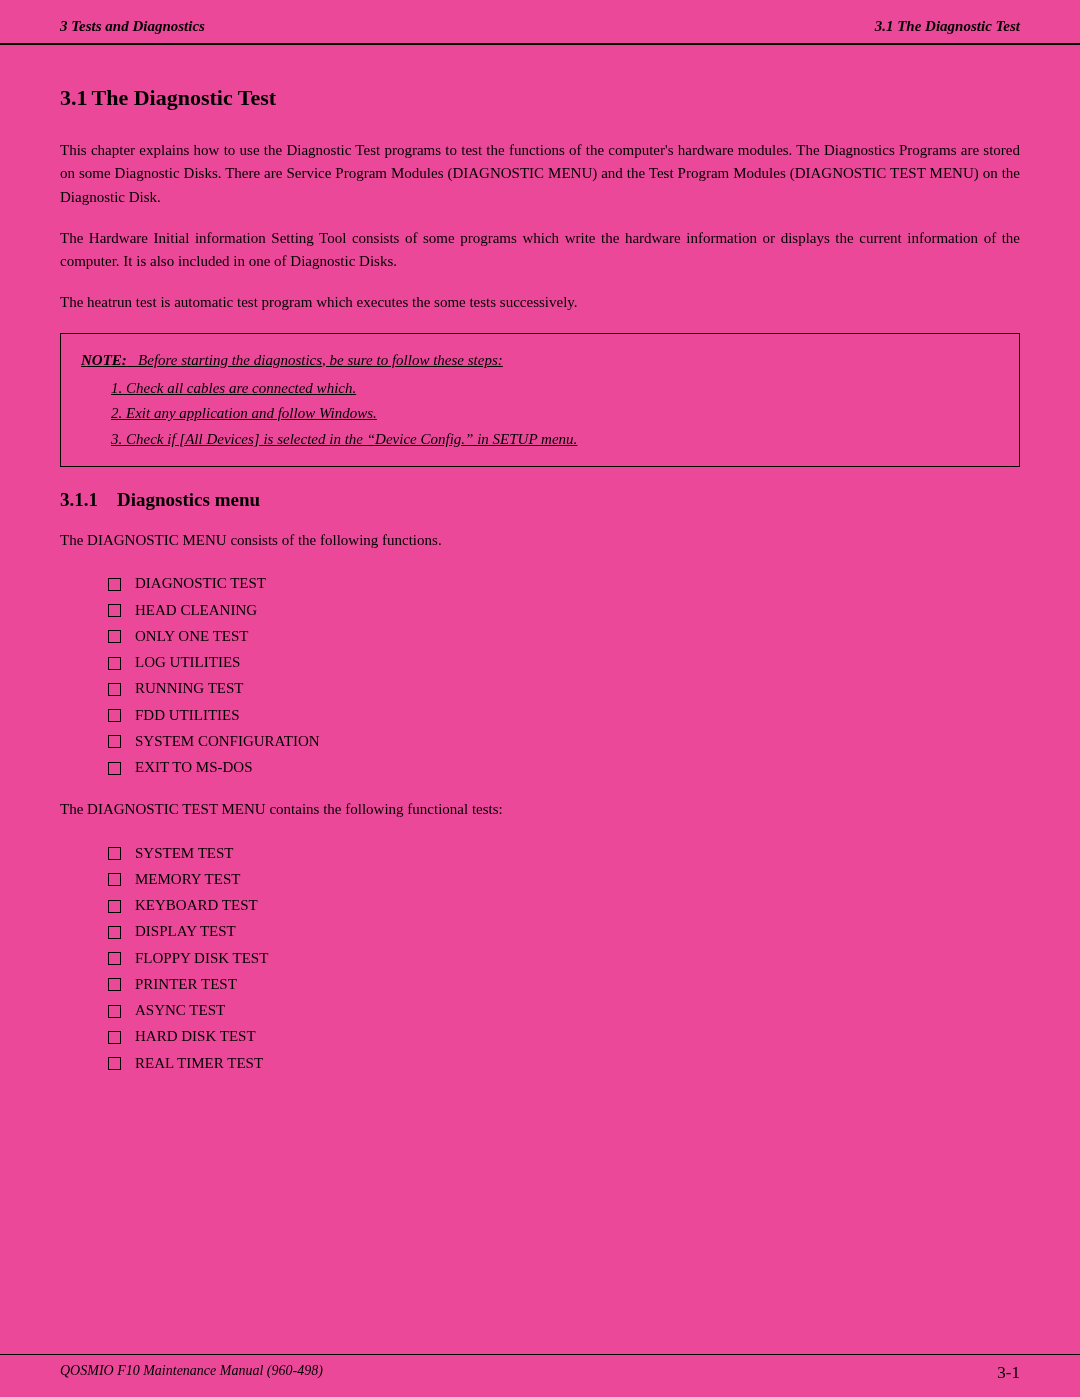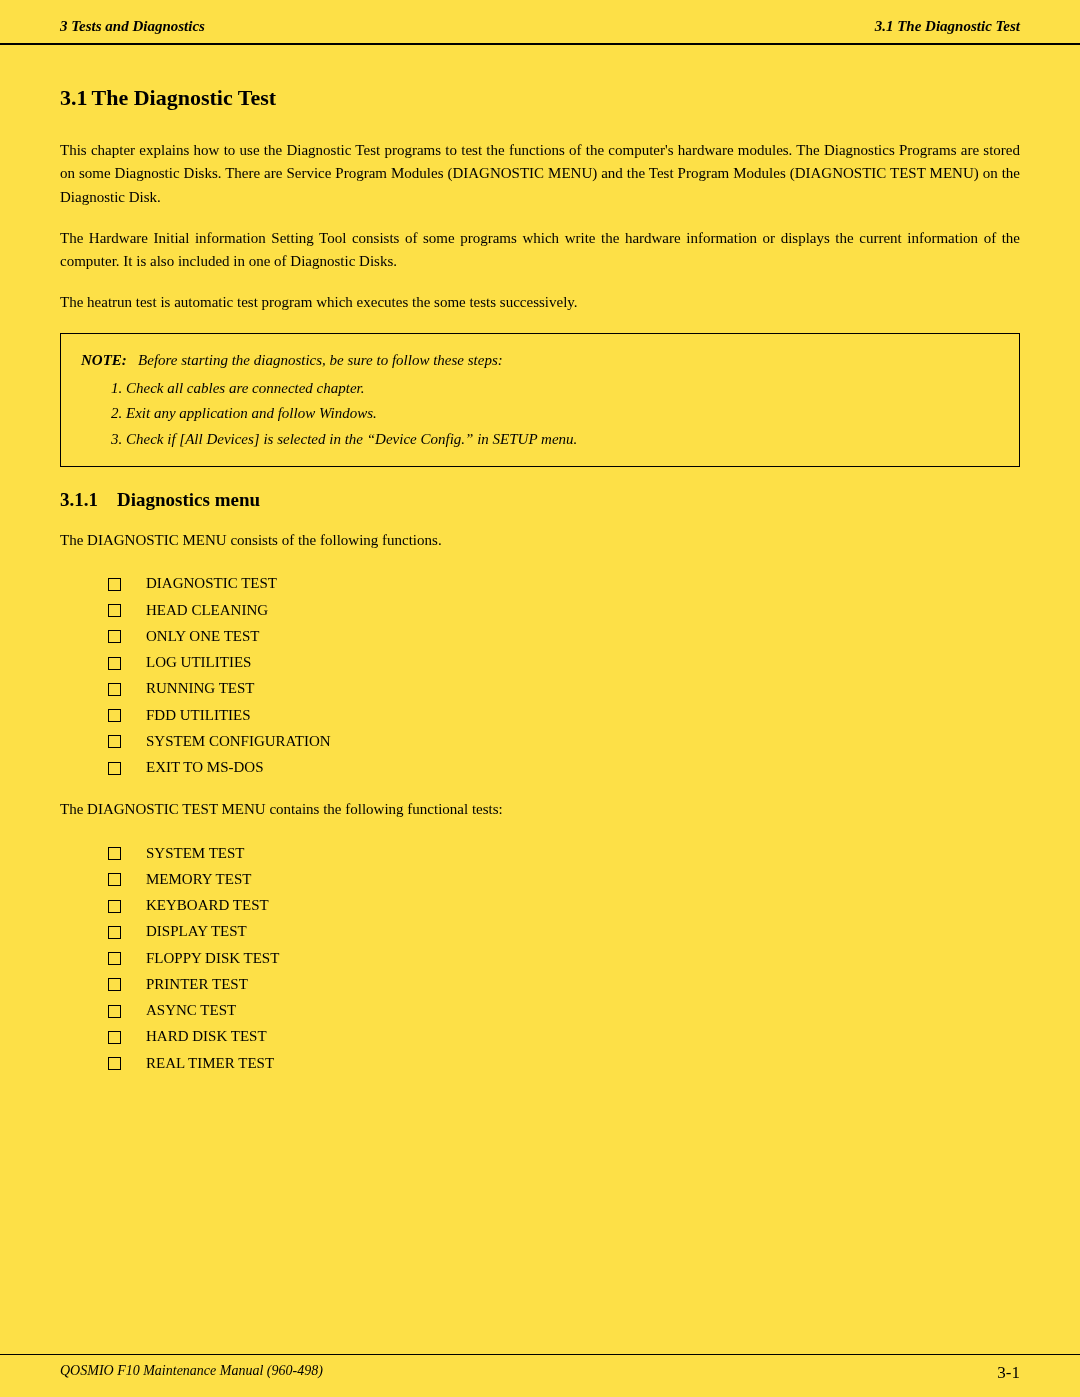--- a/index.html
+++ b/index.html
@@ -13,21 +13,21 @@
       font-family: "Times New Roman", Times, serif;
       font-size: 15px;
       color: #000000;
       width: 1080px;
       min-height: 1397px;
     }
 
     .page-container {
       width: 1080px;
       min-height: 1397px;
-      background: #fde047;
+      background: #ec4899;
       display: flex;
       flex-direction: column;
     }
 
     
     .page-header {
       display: flex;
       justify-content: space-between;
       align-items: flex-end;
       padding: 18px 60px 8px 60px;
@@ -72,20 +72,21 @@
       margin-bottom: 18px;
       text-align: justify;
     }
 
     
     .note-box {
       border: 1.5px solid #000;
       padding: 14px 3px 14px 20px;
       margin-bottom: 22px;
       margin-top: 10px;
+      text-decoration: underline;
     }
 
     .note-line {
       font-style: italic;
       font-size: 15px;
       line-height: 1.6;
       margin-bottom: 4px;
     }
 
     .note-label {
@@ -124,21 +125,21 @@
       list-style: none;
       padding-left: 48px;
       margin-bottom: 18px;
     }
 
     .bullet-list li {
       font-size: 15px;
       line-height: 1.75;
       display: flex;
       align-items: center;
-      gap: 21px;
+      gap: 10px;
     }
 
     .bullet-icon {
       display: inline-block;
       width: 13px;
       height: 13px;
       border: 1.5px solid #000;
       flex-shrink: 0;
       margin-right: 4px;
       position: relative;
@@ -184,21 +185,21 @@
     <p class="body-para">The Hardware Initial information Setting Tool consists of some programs which write the hardware information or displays the current information of the computer. It is also included in one of Diagnostic Disks.</p>
 
     <p class="body-para">The heatrun test is automatic test program which executes the some tests successively.</p>
 
     <div class="note-box">
       <p class="note-line">
         <span class="note-label">NOTE:</span>
         &nbsp;&nbsp;<span>Before starting the diagnostics, be sure to follow these steps:</span>
       </p>
       <ol class="note-list" id="note-list-el">
-      <li data-num="1">Check all cables are connected chapter.</li>
+      <li data-num="1">Check all cables are connected which.</li>
           <li data-num="2">Exit any application and follow Windows.</li>
           <li data-num="3">Check if [All Devices] is selected in the “Device Config.” in SETUP menu.</li>
         </ol>
     </div>
 
     <h2 class="subsection-title">
       <span>3.1.1</span>
       &nbsp;&nbsp;
       <span>Diagnostics menu</span>
     </h2>

